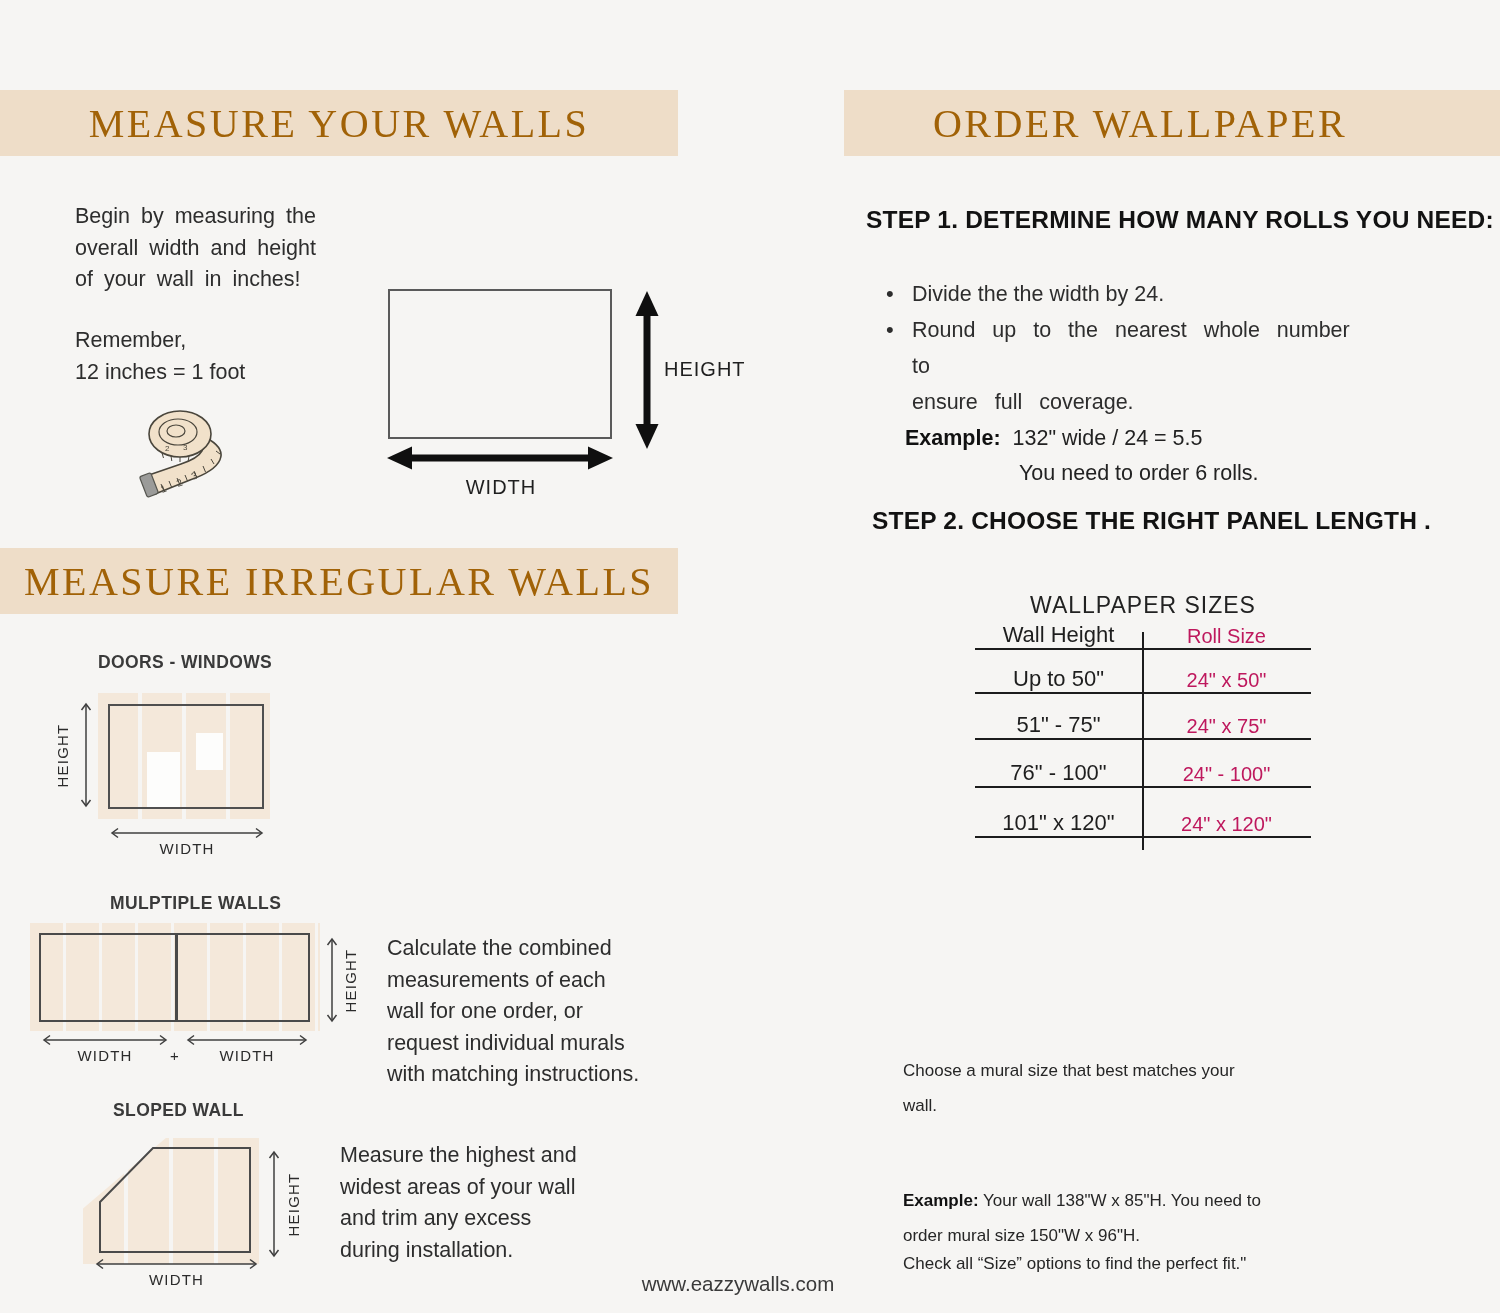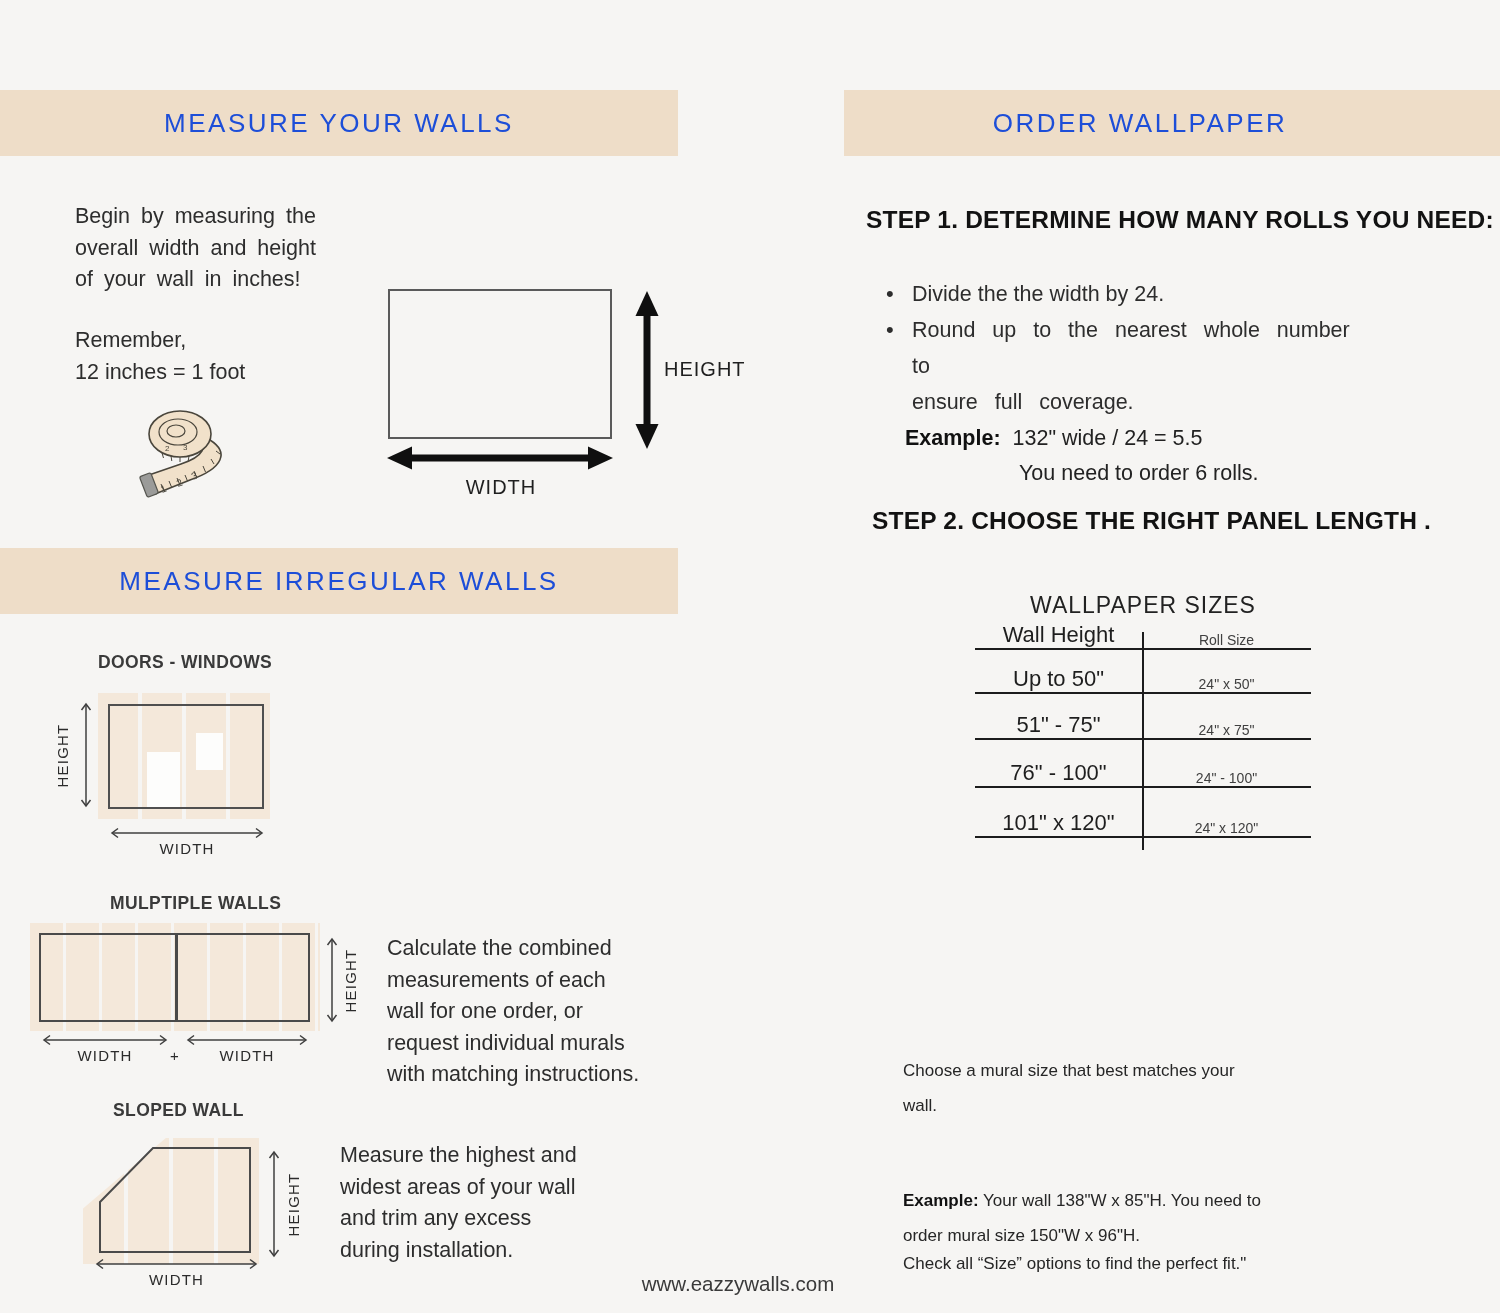--- a/index.html
+++ b/index.html
@@ -1,20 +1,20 @@
 <!DOCTYPE html>
 <html><head>
 <meta charset="utf-8">
 <style>
   html,body{margin:0;padding:0;}
   body{font-family:"Liberation Sans",sans-serif;color:#2d2d2d;}
   .page{position:relative;width:1500px;height:1313px;background:#f6f5f3;overflow:hidden;}
 
   .banner{position:absolute;background:#eeddc8;height:66px;display:flex;align-items:center;justify-content:center;}
-  .banner .title{font-family:Liberation Sans, sans-serif;font-size:26px;letter-spacing:2.5px;color:#1d4ed8;white-space:nowrap;}
+  .banner .title{font-family:Liberation Serif, serif;font-size:40px;letter-spacing:2.5px;color:#a16207;white-space:nowrap;}
 
   .body-text{position:absolute;font-size:21.5px;line-height:31.5px;color:#2d2d2d;white-space:pre-line;}
   .justified{word-spacing:5px;}
   .subhead{position:absolute;font-size:17.5px;font-weight:bold;color:#3a3a3a;letter-spacing:.4px;white-space:nowrap;}
 
   .stripes{position:absolute;}
   .wall-rect{position:absolute;border:2px solid #4f4f4f;box-sizing:border-box;background:transparent;}
   .white-cut{position:absolute;background:#fdfdfc;}
   .dlabel{position:absolute;font-size:15px;letter-spacing:1.2px;color:#2b2b2b;text-align:center;}
   .vlabel{position:absolute;display:flex;align-items:center;justify-content:center;}
@@ -27,21 +27,21 @@
   .bullets li{position:relative;font-size:21.5px;line-height:36px;padding-left:28px;white-space:pre-line;}
   .bullets li::before{content:"\2022";position:absolute;left:2px;top:0;font-size:22px;}
   .bullets li.stretch{word-spacing:11px;}
   .example-line{position:absolute;font-size:21.5px;color:#222;white-space:nowrap;}
   .example-line b{color:#111;}
 
   .tbl-title{position:absolute;font-size:23px;letter-spacing:1px;color:#222;text-align:center;}
   .sizes-table{position:absolute;left:975px;top:612px;width:336px;}
   .t-row{display:flex;box-sizing:border-box;border-bottom:2px solid #1c1c1c;align-items:flex-end;}
   .t-row .c1{width:167px;text-align:center;font-size:22px;color:#1e1e1e;}
-  .t-row .c2{width:169px;text-align:center;font-size:14px;color:#404040;}
+  .t-row .c2{width:169px;text-align:center;font-size:20px;color:#be185d;}
   .t-head{height:38px;}
   .t-r1{height:44px;}.t-r2{height:46px;}.t-r3{height:48px;}.t-r4{height:50px;}
   .vline{position:absolute;left:167px;top:20px;width:2px;height:218px;background:#1c1c1c;}
 
   .mural-text{position:absolute;font-size:17px;line-height:35px;white-space:pre-line;color:#262626;}
   .mural-text b{color:#111;}
   .footer{position:absolute;font-size:20.5px;color:#3a3a3a;text-align:center;}
 </style>
 </head>
 <body>

